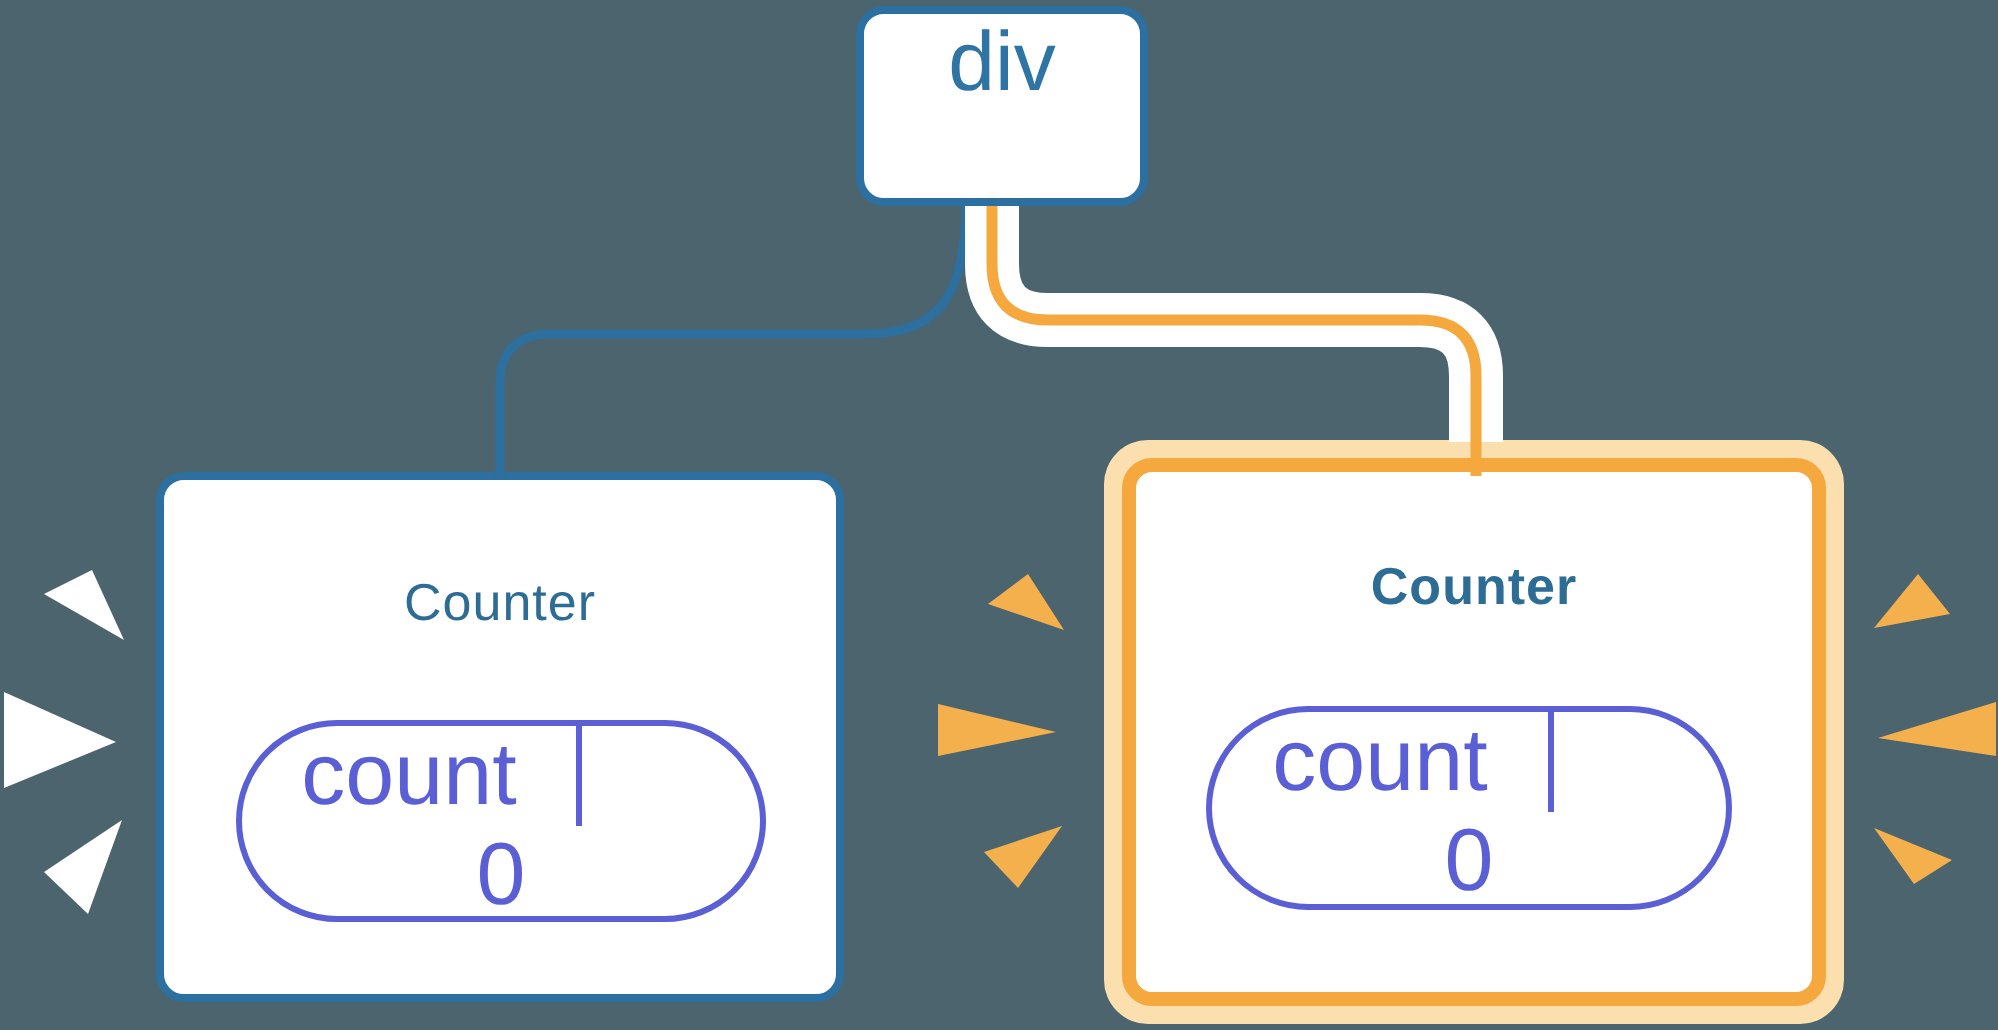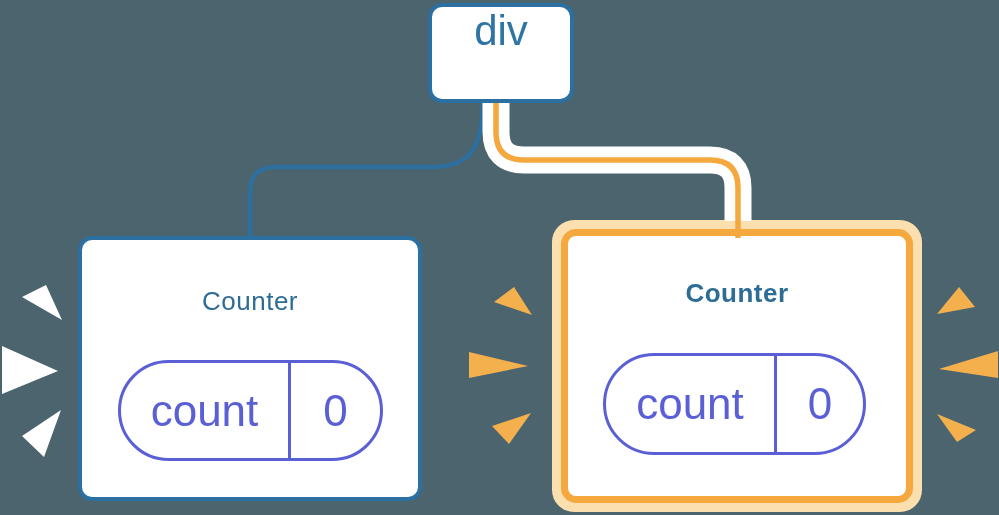--- a/index.html
+++ b/index.html
@@ -31,21 +31,21 @@
   .counter-right-inner{position:absolute;left:9px;top:9px;right:9px;bottom:9px;
     background:var(--white);border:7px solid var(--orange);border-radius:15px;}
 
   .counter-title{position:absolute;left:0;right:0;text-align:center;
     font-size:26px;letter-spacing:.5px;color:var(--title-blue);}
   .counter-left .counter-title{top:46px;font-weight:500;}
   .counter-right .counter-title{top:58px;font-weight:800;}
 
   
   .pill{position:absolute;display:flex;border:3px solid var(--purple);border-radius:52px;
-    background:var(--white);color:var(--purple);font-size:44px;}
+    background:var(--white);color:var(--purple);font-size:44px;flex-direction:column;}
   .counter-left .pill{left:36px;top:120px;width:265px;height:101px;}
   .counter-right .pill{left:51px;top:133px;width:263px;height:102px;}
   .pill-key{display:flex;align-items:center;justify-content:center;
     border-right:3px solid var(--purple);}
   .counter-left .pill-key{width:170px;}
   .counter-right .pill-key{width:171px;}
   .pill-value{flex:1;display:flex;align-items:center;justify-content:center;}
 
   
   svg.overlay{position:absolute;left:0;top:0;z-index:5;pointer-events:none;}

